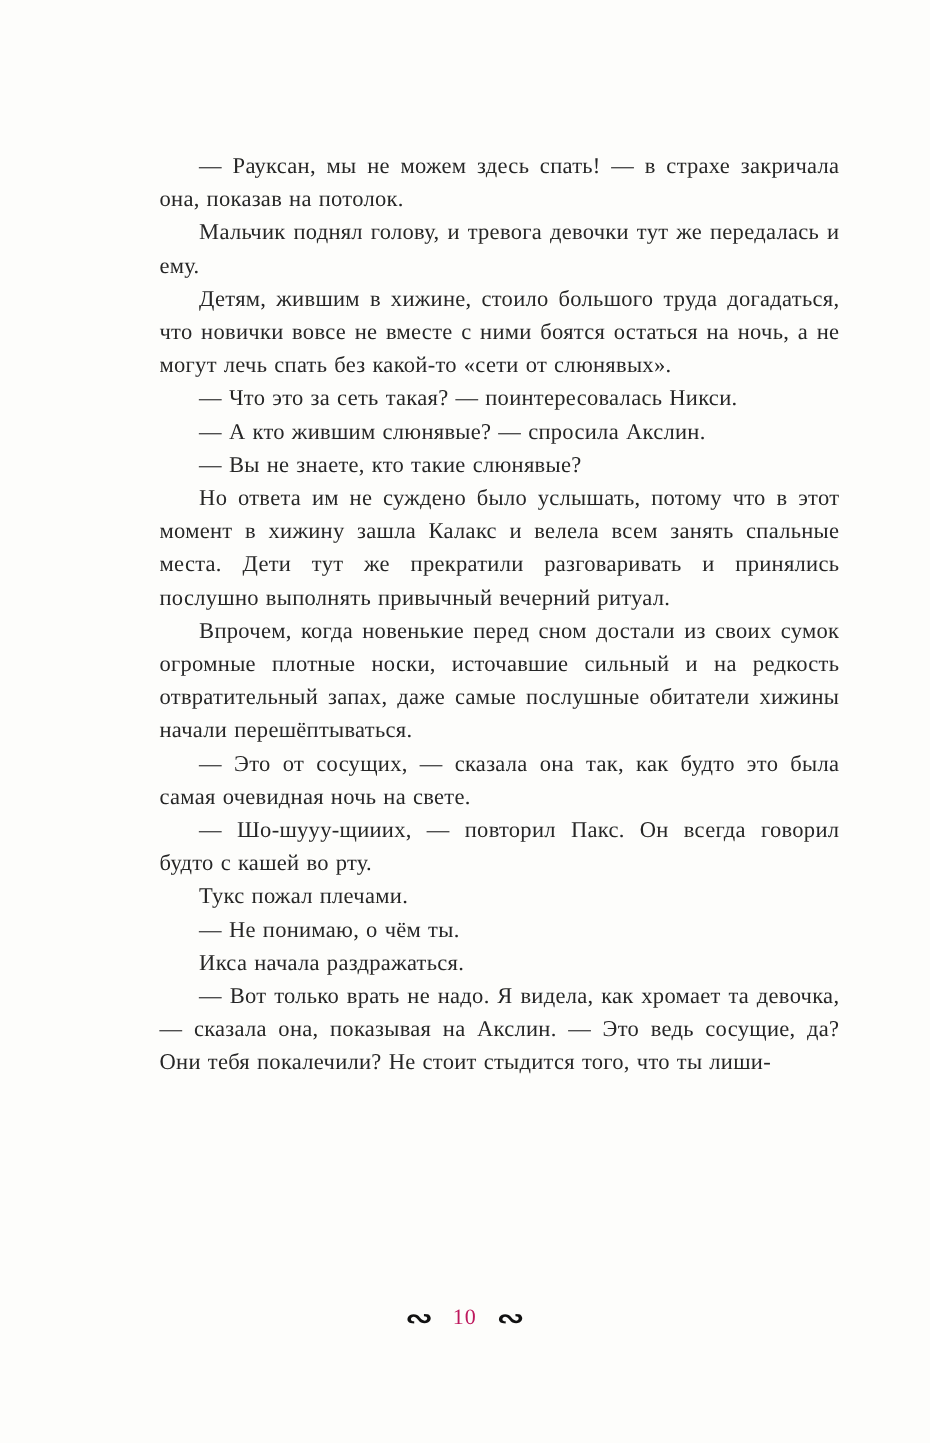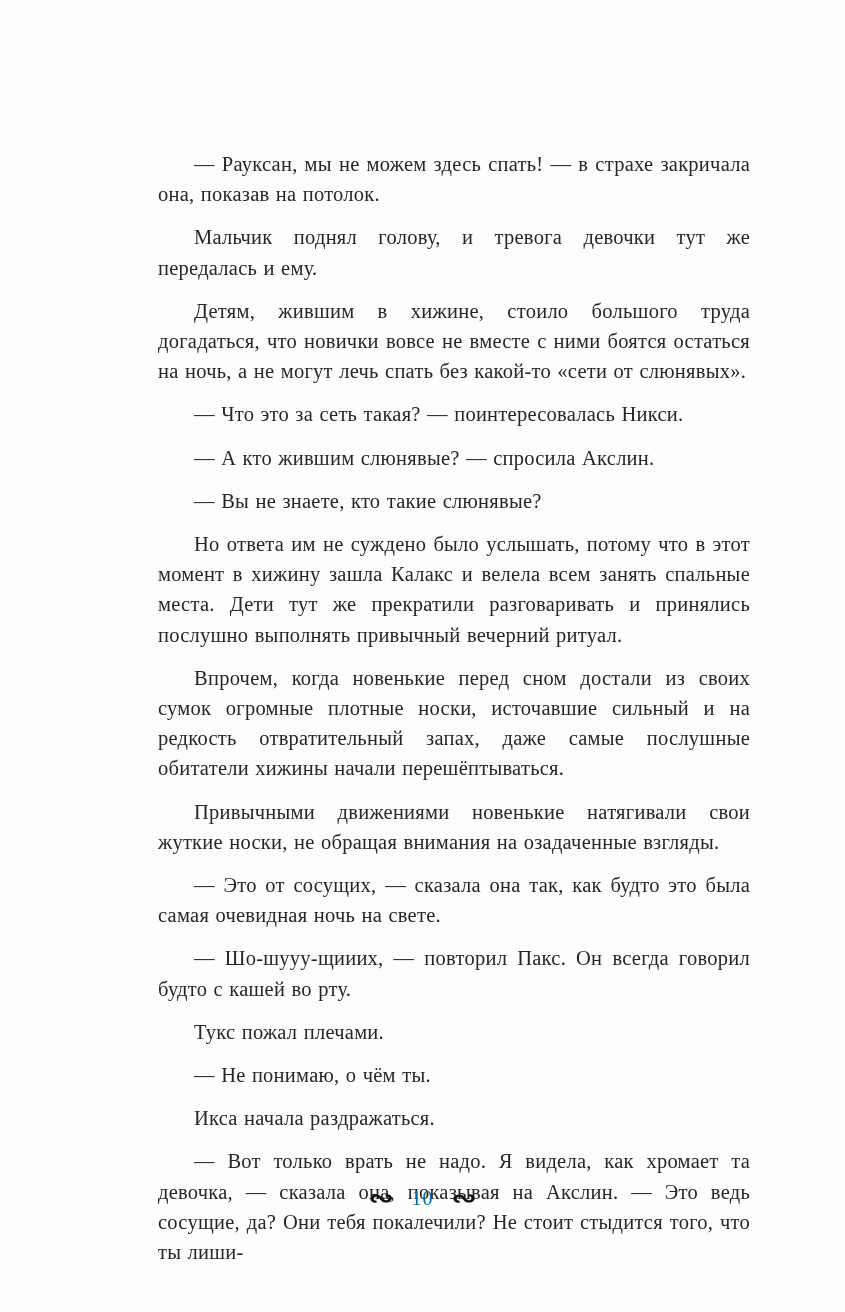--- a/index.html
+++ b/index.html
@@ -17,42 +17,42 @@
     color: #262626;
     overflow: hidden;
   }
   .text-block {
     position: absolute;
     top: 136px;
     left: 145px;
     width: 618px;
   }
   .text-block p {
-    margin: 13px;
+    margin: 0;
     padding: 0;
     font-size: 20.5px;
     line-height: 30.2px;
     text-align: justify;
     text-indent: 36px;
     letter-spacing: 0.25px;
     word-spacing: 1px;
   }
   .footer {
     position: absolute;
     left: 0;
     bottom: 102px;
     width: 100%;
     display: flex;
     justify-content: center;
     align-items: center;
     gap: 20px;
   }
   .page-number {
     font-size: 20px;
-    color: #0369a1;
+    color: #be185d;
     letter-spacing: 1px;
   }
   .ornament {
     font-family: "DejaVu Sans", sans-serif;
     font-size: 24px;
     font-weight: bold;
     color: #111;
     line-height: 1;
     transform: scaleX(1.25);
     display: inline-block;
@@ -65,21 +65,20 @@
 
   <main class="text-block">
       <p>— Рауксан, мы не можем здесь спать! — в страхе закричала она, показав на потолок.</p>
       <p>Мальчик поднял голову, и тревога девочки тут же передалась и ему.</p>
       <p>Детям, жившим в хижине, стоило большого труда догадаться, что новички вовсе не вместе с ними боятся остаться на ночь, а не могут лечь спать без какой-то «сети от слюнявых».</p>
       <p>— Что это за сеть такая? — поинтересовалась Никси.</p>
       <p>— А кто жившим слюнявые? — спросила Акслин.</p>
       <p>— Вы не знаете, кто такие слюнявые?</p>
       <p>Но ответа им не суждено было услышать, потому что в этот момент в хижину зашла Калакс и велела всем занять спальные места. Дети тут же прекратили разговаривать и принялись послушно выполнять привычный вечерний ритуал.</p>
       <p>Впрочем, когда новенькие перед сном достали из своих сумок огромные плотные носки, источавшие сильный и на редкость отвратительный запах, даже самые послушные обитатели хижины начали перешёптываться.</p>
-      <p>Привычными движениями новенькие натягивали свои жуткие носки, не обращая внимания на озадаченные взгляды.</p>
       <p>— Это от сосущих, — сказала она так, как будто это была самая очевидная ночь на свете.</p>
       <p>— Шо-шууу-щииих, — повторил Пакс. Он всегда говорил будто с кашей во рту.</p>
       <p>Тукс пожал плечами.</p>
       <p>— Не понимаю, о чём ты.</p>
       <p>Икса начала раздражаться.</p>
       <p>— Вот только врать не надо. Я видела, как хромает та девочка, — сказала она, показывая на Акслин. — Это ведь сосущие, да? Они тебя покалечили? Не стоит стыдится того, что ты лиши-</p>
     </main>
 
   <footer class="footer">
     <span class="ornament">∾</span>

